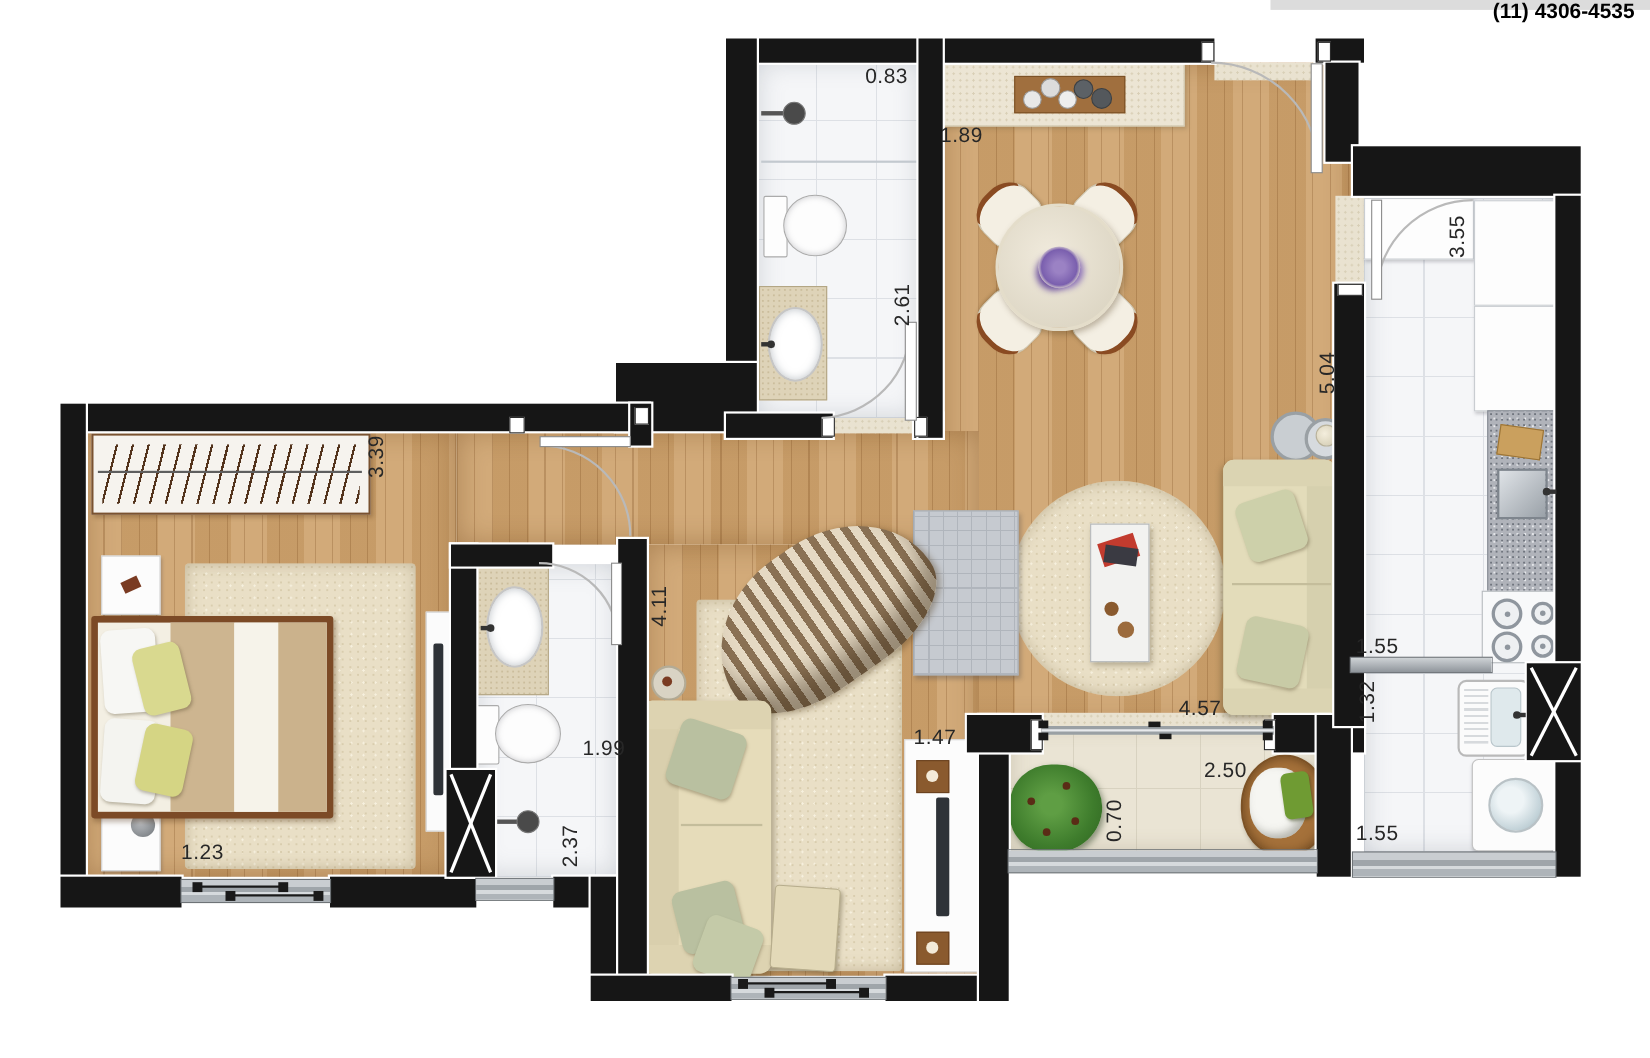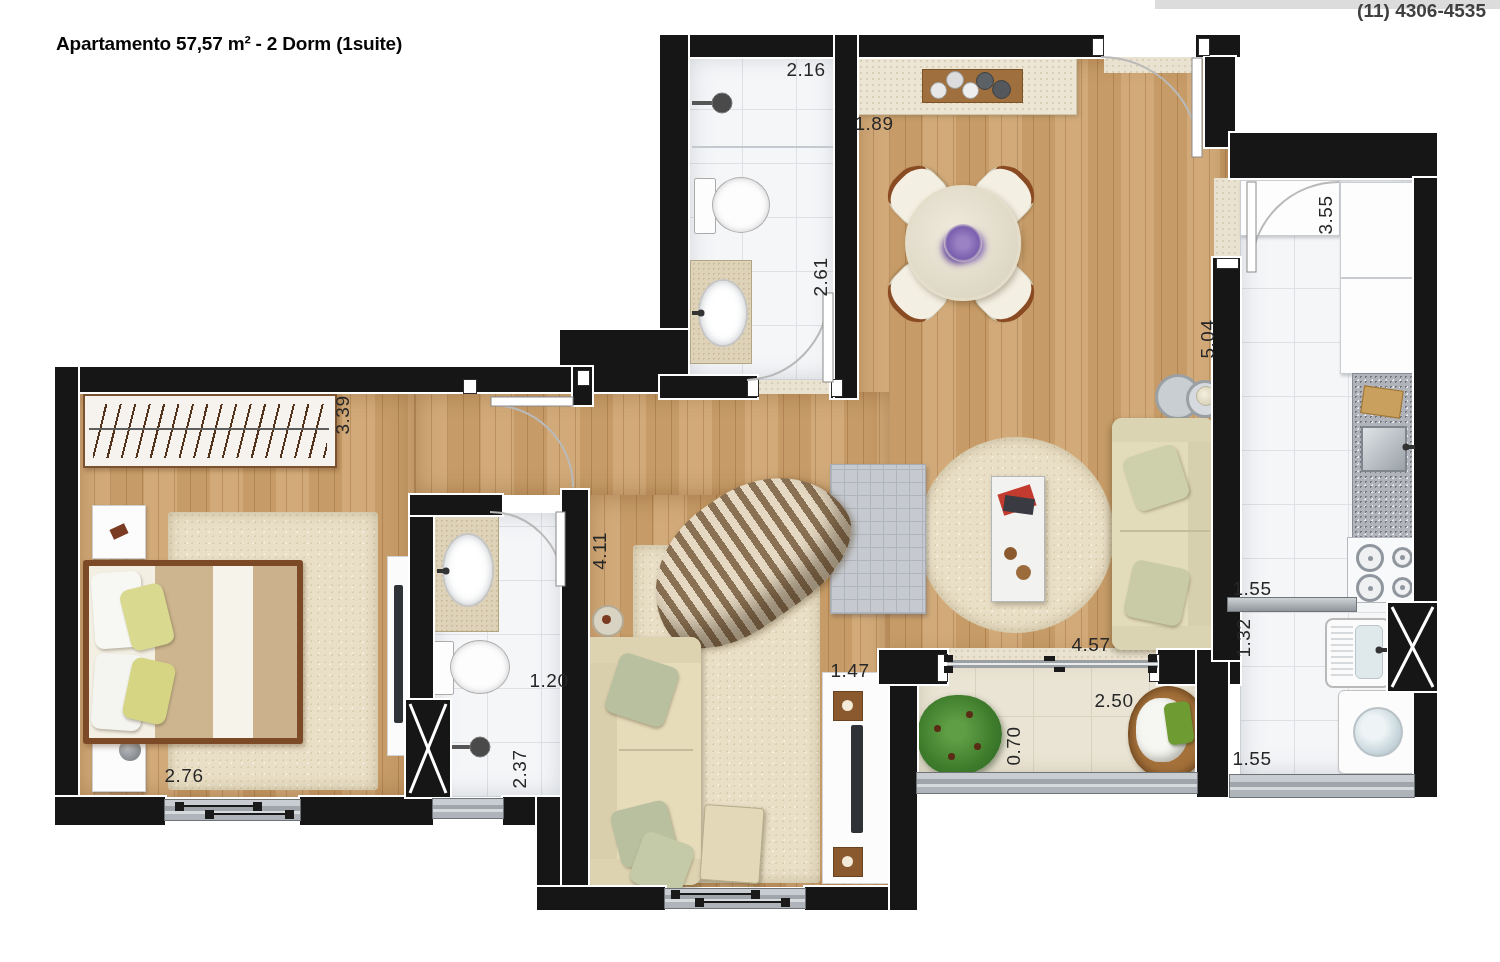--- a/index.html
+++ b/index.html
@@ -29,32 +29,31 @@
     background-image:radial-gradient(#d9cdae 1px,transparent 1px),radial-gradient(#f6f0de 1px,transparent 1px);
     background-size:7px 7px,11px 11px;background-position:0 0,3px 4px;
     box-shadow:inset 0 0 14px rgba(120,100,60,.35);}
   .furn{position:absolute;z-index:3;}
   .whitebox{position:absolute;z-index:3;background:#fdfdfd;border:1px solid #c9cdd1;box-shadow:1px 2px 3px rgba(60,60,70,.25);}
   .pillow{position:absolute;border-radius:9px;box-shadow:1px 2px 3px rgba(80,70,40,.35);}
   .dim{position:absolute;z-index:30;font-size:19px;color:#272727;white-space:nowrap;
        transform:translate(-50%,-50%);letter-spacing:.5px;}
   .dim.v{transform:translate(-50%,-50%) rotate(-90deg);}
   #title{position:absolute;left:56px;top:33px;z-index:50;font-size:19px;font-weight:bold;color:#050505;letter-spacing:-.2px;}
-  #phone{position:absolute;right:14px;top:0px;z-index:50;font-size:19px;font-weight:bold;color:#404040;}
+  #phone{position:absolute;right:14px;top:0px;z-index:50;font-size:19px;font-weight:bold;color:#000000;}
   #graybar{position:absolute;right:0;top:0;width:345px;height:9px;background:#dcdcdc;z-index:49;}
   #overlay{position:absolute;left:0;top:0;z-index:20;pointer-events:none;}
   .burner{position:absolute;border:3px solid #8f969e;border-radius:50%;background:#eef0f2;}
   .burner::after{content:"";position:absolute;left:50%;top:50%;width:5px;height:5px;margin:-2.5px;background:#8f969e;border-radius:50%;}
 </style>
 </head>
 <body>
 
 <div id="stage">
   <div id="graybar"></div>
-  <div id="title">Apartamento 57,57 m² - 2 Dorm (1suite)</div>
   <div id="phone">(11) 4306-4535</div>
 
   <div class="wood" style="left:857px;top:57px;width:373px;height:603px;"></div>
   <div class="wood" style="left:415px;top:392px;width:475px;height:103px;"></div>
   <div class="wood" style="left:588px;top:495px;width:302px;height:392px;"></div>
   <div class="wood" style="left:78px;top:392px;width:337px;height:405px;"></div>
   <div class="tile" style="left:688px;top:55px;width:149px;height:325px;"></div>
   <div class="tile" style="left:433px;top:513px;width:129px;height:284px;"></div>
   <div class="tile" style="left:1240px;top:178px;width:174px;height:597px;"></div>
   <div class="balc" style="left:917px;top:658px;width:283px;height:117px;"></div>
@@ -316,30 +315,30 @@
       <circle cx="446" cy="571" r="3.5"></circle>
         <rect x="437" y="569" width="9" height="4"></rect>
       <circle cx="1406" cy="447" r="3.5"></circle>
         <rect x="1406" y="445" width="9" height="4"></rect>
       <circle cx="1379" cy="650" r="3.5"></circle>
         <rect x="1379" y="648" width="8" height="4"></rect>
     </g>
   </svg>
 
   <div id="labels">
-      <div class="dim" style="left: 806px; top: 70px;">2.16</div>
+      <div class="dim" style="left: 806px; top: 70px;">0.83</div>
       <div class="dim" style="left: 874px; top: 124px;">1.89</div>
       <div class="dim v" style="left: 821px; top: 277px;">2.61</div>
       <div class="dim v" style="left: 1326px; top: 215px;">3.55</div>
       <div class="dim v" style="left: 1208px; top: 339px;">5.04</div>
       <div class="dim v" style="left: 343px; top: 415px;">3.39</div>
       <div class="dim v" style="left: 600px; top: 551px;">4.11</div>
-      <div class="dim" style="left: 549px; top: 681px;">1.20</div>
+      <div class="dim" style="left: 549px; top: 681px;">1.99</div>
       <div class="dim v" style="left: 520px; top: 769px;">2.37</div>
-      <div class="dim" style="left: 184px; top: 776px;">2.76</div>
+      <div class="dim" style="left: 184px; top: 776px;">1.23</div>
       <div class="dim" style="left: 850px; top: 671px;">1.47</div>
       <div class="dim v" style="left: 1014px; top: 746px;">0.70</div>
       <div class="dim" style="left: 1114px; top: 701px;">2.50</div>
       <div class="dim" style="left: 1091px; top: 645px;">4.57</div>
       <div class="dim" style="left: 1252px; top: 589px;">1.55</div>
       <div class="dim v" style="left: 1244px; top: 638px;">1.32</div>
       <div class="dim" style="left: 1252px; top: 759px;">1.55</div>
     </div>
 </div>
 

